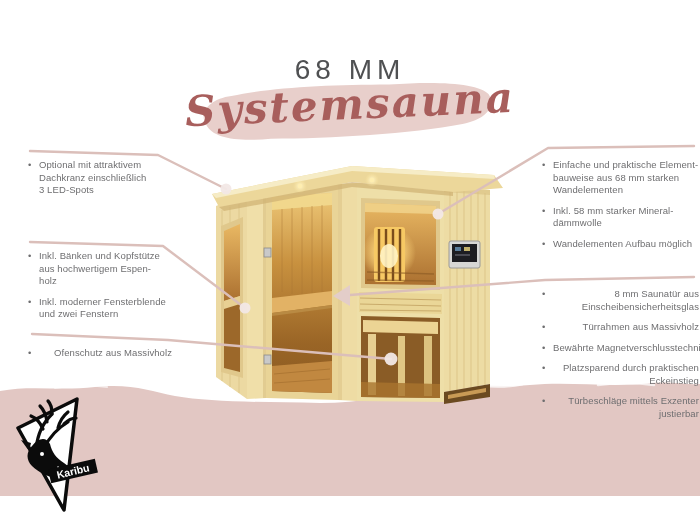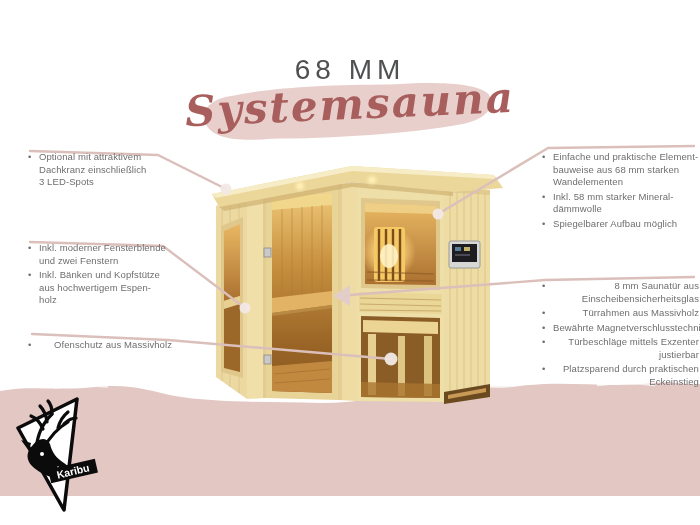--- a/index.html
+++ b/index.html
@@ -6,21 +6,21 @@
   body{width:700px;height:525px;position:relative;overflow:hidden;background:#ffffff;
        font-family:"Liberation Sans",sans-serif;}
   #bg{position:absolute;left:0;top:0;width:700px;height:525px;}
   .size-label{position:absolute;top:54px;left:0;width:700px;text-align:center;
       font-size:28px;letter-spacing:5px;color:#4f5052;font-weight:400;}
   .script-title{position:absolute;top:80px;left:0;width:700px;text-align:center;
       font-family:"DejaVu Serif",serif;font-style:italic;font-weight:700;
       font-size:42px;letter-spacing:2px;color:#a85e5c;transform:rotate(-2.5deg);}
   .notes{position:absolute;list-style:none;margin:0;padding:0;
       font-size:9.5px;line-height:12.5px;color:#6e6e70;letter-spacing:.1px;}
-  .notes li{position:relative;padding-left:12px;margin:0 0 2px 0;white-space:pre;}
+  .notes li{position:relative;padding-left:12px;margin:8px 0 2px 0;white-space:pre;}
   .notes li::before{content:"\2022";position:absolute;left:1px;top:0;color:#6e6e70;}
   .left-col{left:27px;width:160px;}
   .right-col{left:541px;width:158px;}
   #ln1{top:151px;} #ln2{top:242px;} #ln3{top:339px;text-align:center;}
   #rn1{top:151px;} #rn2{top:280px;text-align:right;}
 </style>
 </head>
 <body>
 
 <svg id="bg" viewBox="0 0 700 525">
@@ -197,40 +197,40 @@
 
 <div class="size-label">68 MM</div>
 <div class="script-title">Systemsauna</div>
 
 <ul class="notes left-col" id="ln1">
   <li>Optional mit attraktivem
 Dachkranz einschließlich
 3 LED-Spots</li>
 </ul>
 <ul class="notes left-col" id="ln2">
-  <li>Inkl. moderner Fensterblende
-und zwei Fenstern</li>
   <li>Inkl. Bänken und Kopfstütze
 aus hochwertigem Espen-
 holz</li>
+  <li>Inkl. moderner Fensterblende
+und zwei Fenstern</li>
 </ul>
 <ul class="notes left-col" id="ln3">
   <li>Ofenschutz aus Massivholz</li>
 </ul>
 
 <ul class="notes right-col" id="rn1">
   <li>Einfache und praktische Element-
 bauweise aus 68 mm starken
 Wandelementen</li>
   <li>Inkl. 58 mm starker Mineral-
 dämmwolle</li>
-  <li>Spiegelbarer Aufbau möglich</li>
+  <li>Wandelementen Aufbau möglich</li>
 </ul>
 <ul class="notes right-col" id="rn2">
   <li>8 mm Saunatür aus
 Einscheibensicherheitsglas</li>
   <li>Türrahmen aus Massivholz</li>
   <li>Bewährte Magnetverschlusstechnik</li>
+  <li>Platzsparend durch praktischen
+Eckeinstieg</li>
   <li>Türbeschläge mittels Exzenter
 justierbar</li>
-  <li>Platzsparend durch praktischen
-Eckeinstieg</li>
 </ul>
 
 </body></html>

